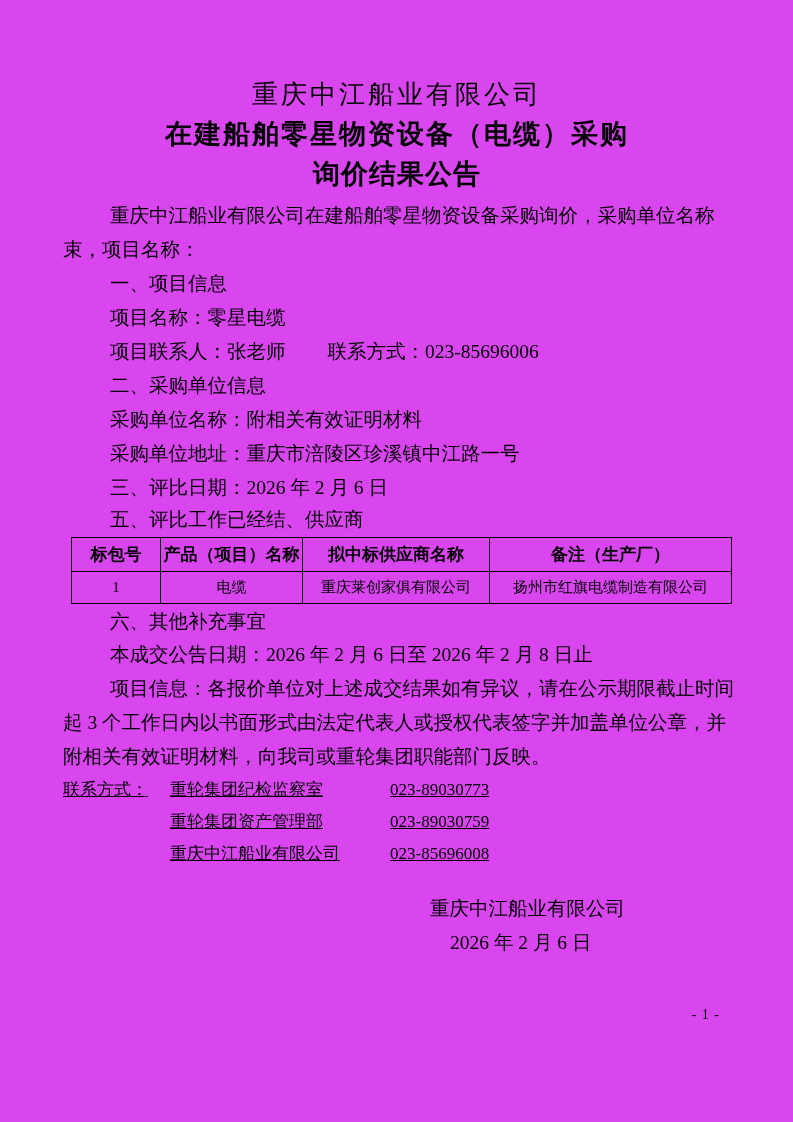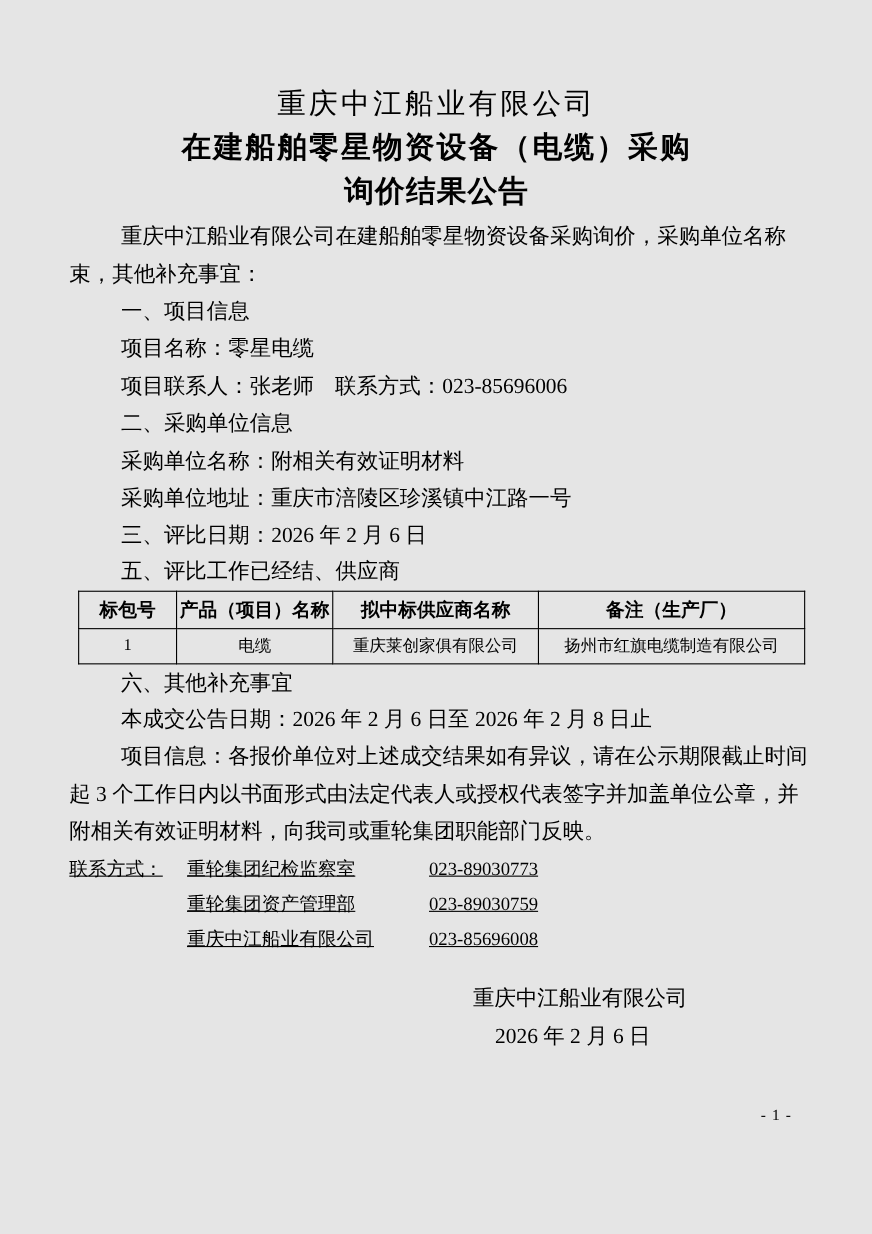--- a/index.html
+++ b/index.html
@@ -1,42 +1,42 @@
 <!DOCTYPE html>
 <html><head>
 <meta charset="utf-8">
 <style>
   * { margin:0; padding:0; box-sizing:border-box; }
   html,body { background:#ffffff; }
   .page {
     position:relative;
     width:793px; height:1122px;
     margin:0 auto;
-    background:#e5e5e5;
+    background:#d946ef;
     color:#000000;
     font-family:"Liberation Serif","DejaVu Serif",serif;
     overflow:hidden;
   }
   .content { padding:76px 62px 0 63px; }
 
   .title-company {
     text-align:center; font-size:26px; line-height:38px;
     letter-spacing:3px; font-weight:normal;
   }
   .title-bold {
     text-align:center; font-size:27px; line-height:41px;
     font-weight:bold; letter-spacing:2px;
     font-family:"Liberation Sans","DejaVu Sans",sans-serif;
   }
   .title-bold.second { line-height:38px; letter-spacing:1px; }
 
   .body-block { margin-top:6px; }
   .line { font-size:19.5px; line-height:34px; height:34px; white-space:nowrap; }
   .indent { padding-left:47px; }
-  .gap-contact { margin-left:19px; }
+  .gap-contact { margin-left:42px; }
   .gap-phone  { margin-left:13px; }
 
   .line-award { height:30px; line-height:30px; }
 
   table.award {
     margin-left:8px; margin-top:2px;
     width:660px; border-collapse:collapse; table-layout:fixed;
   }
   table.award td {
     border:1px solid #000; text-align:center; vertical-align:middle;
@@ -69,21 +69,21 @@
 <div class="page">
   <div class="content">
 
     <div class="title-company">重庆中江船业有限公司</div>
     <div class="title-bold">在建船舶零星物资设备（电缆）采购</div>
     <div class="title-bold second">询价结果公告</div>
 
     <div class="body-block">
 
       <div class="line indent">重庆中江船业有限公司在建船舶零星物资设备采购询价，采购单位名称</div>
-      <div class="line">束，其他补充事宜：</div>
+      <div class="line">束，项目名称：</div>
 
       <div class="line indent">一、项目信息</div>
       <div class="line indent">项目名称：零星电缆</div>
       <div class="line indent"><span>项目联系人：张老师</span><span class="gap-contact">联系方式：023-85696006</span></div>
 
       <div class="line indent">二、采购单位信息</div>
       <div class="line indent">采购单位名称：附相关有效证明材料</div>
       <div class="line indent">采购单位地址：重庆市涪陵区珍溪镇中江路一号</div>
 
       <div class="line indent">三、评比日期：2026 年 2 月 6 日</div>

